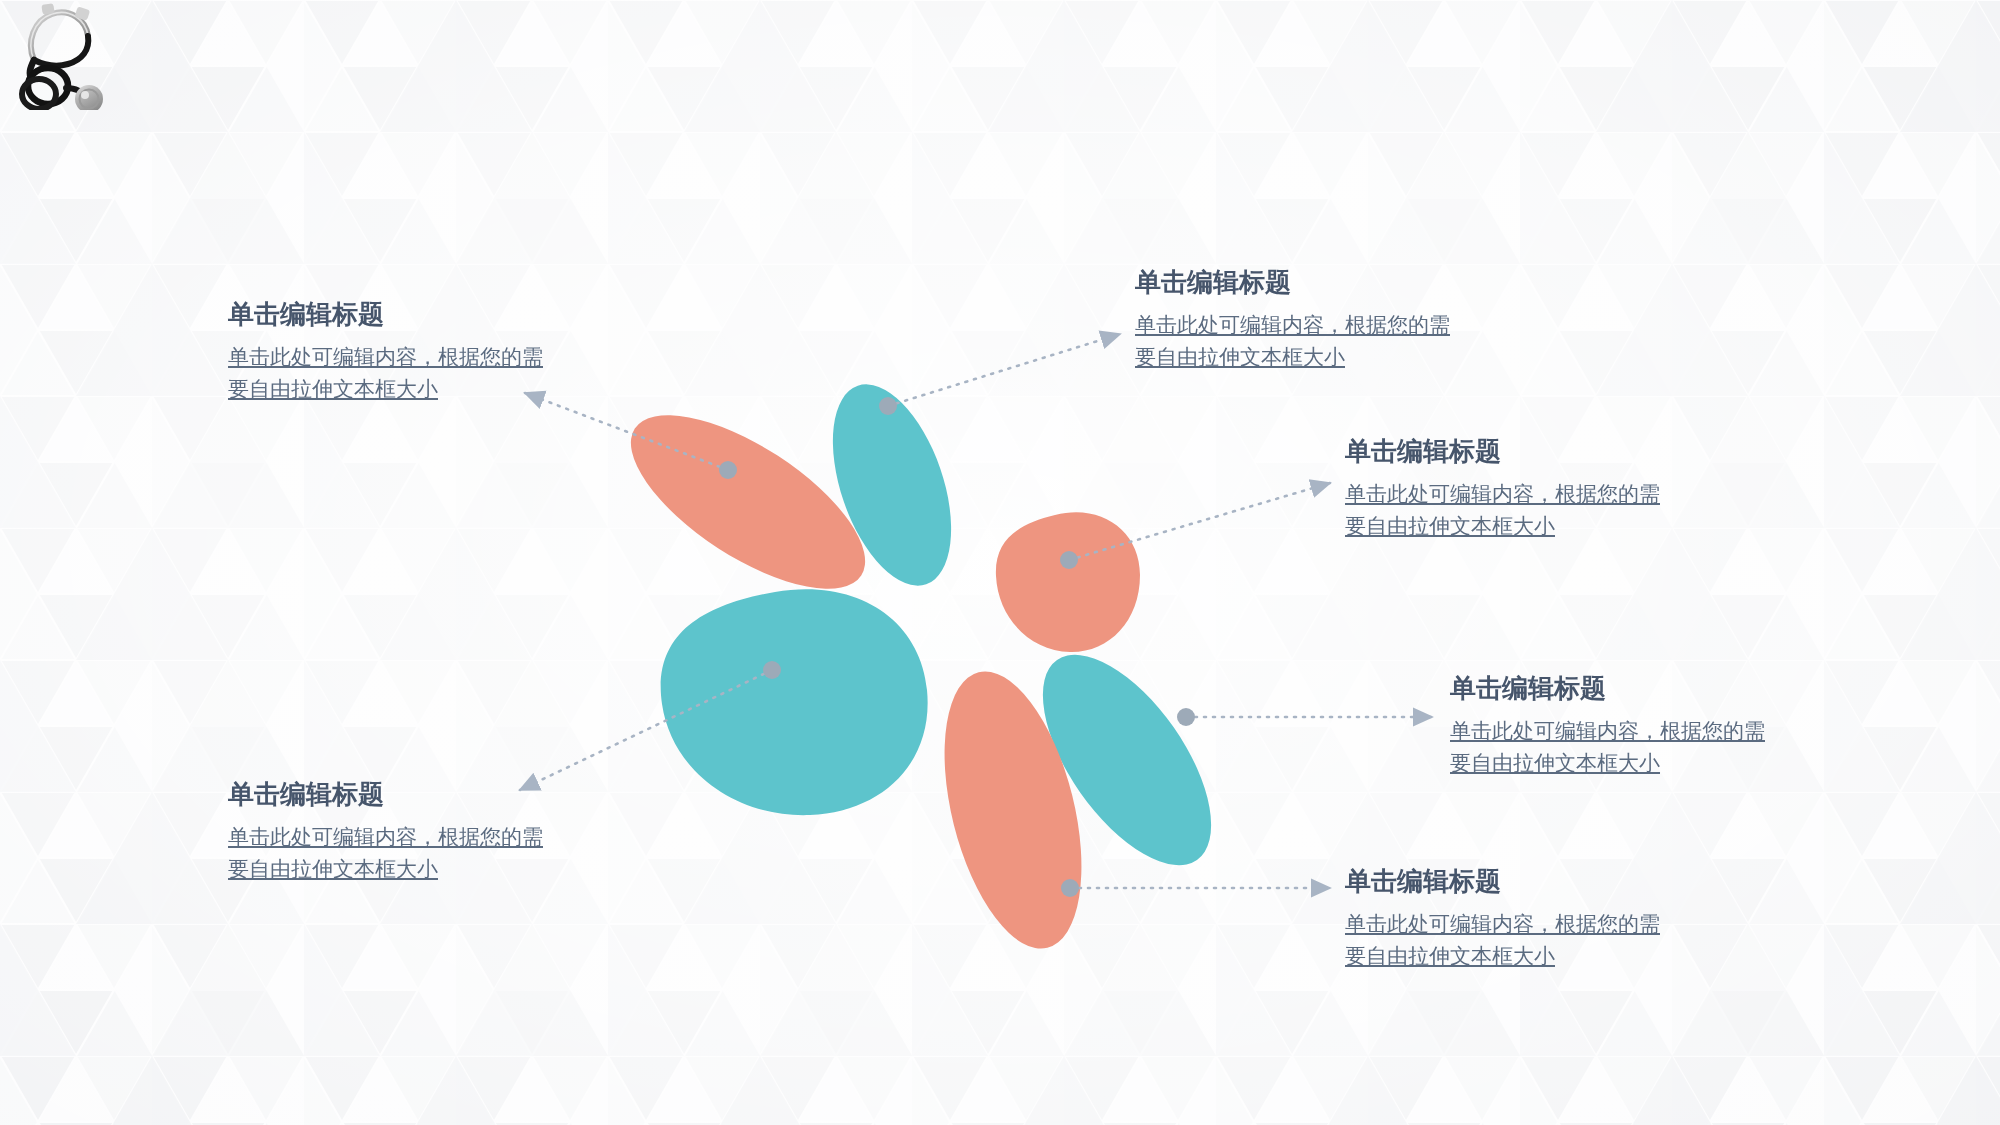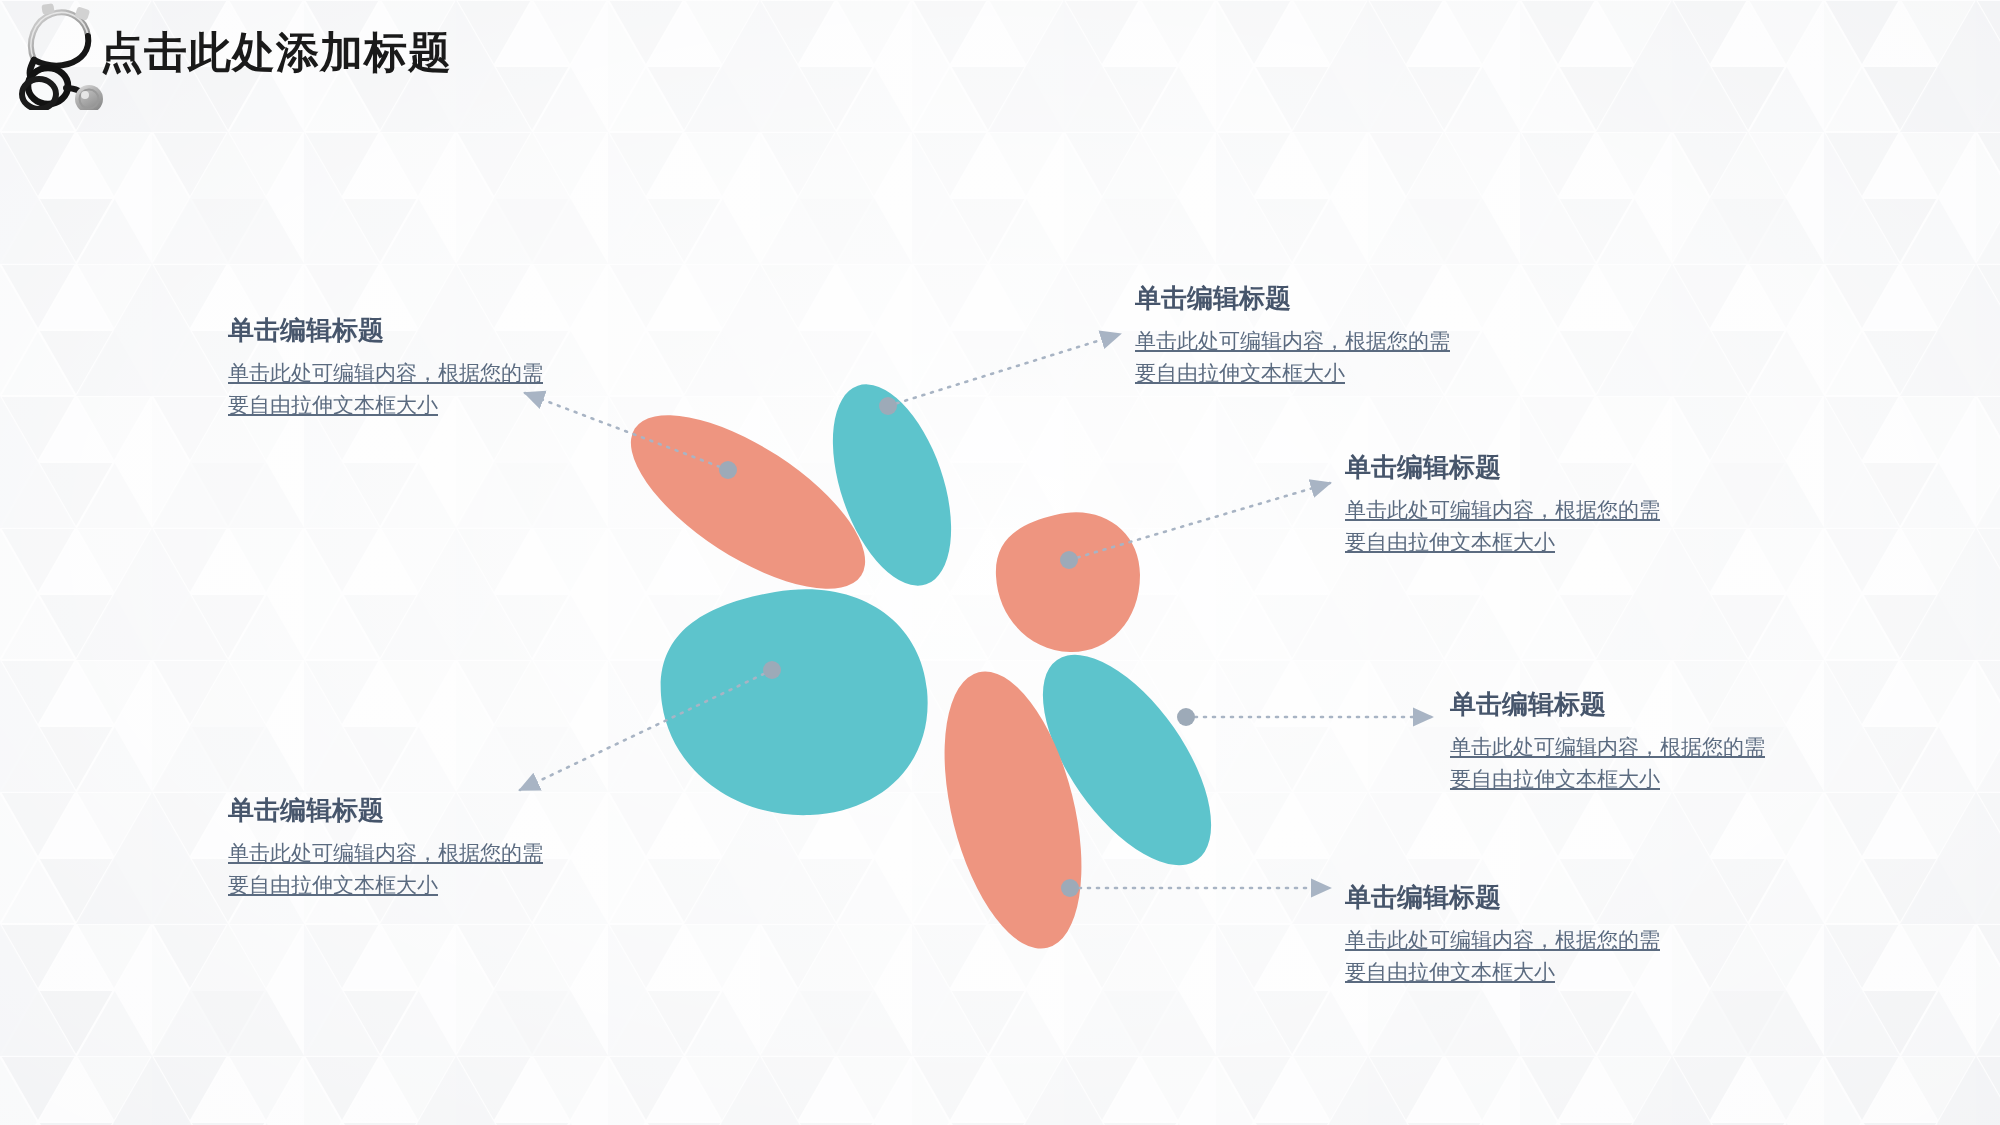--- a/index.html
+++ b/index.html
@@ -79,21 +79,20 @@
     inset: 0;
     z-index: 6;
     pointer-events: none;
   }
 
   
   .callout {
     position: absolute;
     z-index: 8;
     width: 420px;
-    margin-top: 16px;
   }
 
   .callout-heading {
     font-size: 26px;
     font-weight: bold;
     color: #46556b;
     line-height: 1.3;
     margin-bottom: 9px;
     white-space: nowrap;
   }
@@ -174,21 +173,20 @@
       <path d="M76 34 C78 48, 70 58, 56 62 C42 66, 30 62, 22 58" fill="none" stroke="#161616" stroke-width="6" stroke-linecap="round"></path>
       <ellipse cx="36" cy="84" rx="20" ry="18" fill="none" stroke="#121212" stroke-width="6.5"></ellipse>
       <ellipse cx="27" cy="92" rx="17" ry="15" fill="none" stroke="#1b1b1b" stroke-width="6"></ellipse>
       <path d="M54 86 C64 86, 70 90, 72 95" fill="none" stroke="#161616" stroke-width="6" stroke-linecap="round"></path>
 
       <circle cx="77" cy="97" r="14" fill="url(#chest-metal)"></circle>
       <circle cx="77" cy="97" r="9.5" fill="none" stroke="#9a9a9a" stroke-width="2"></circle>
       <circle cx="73" cy="93" r="4" fill="#efefef" opacity="0.85"></circle>
     </svg>
 
-    <div id="page-title">点击此处添加标题</div>
   </div>
 
   <svg id="petal-cluster" viewBox="0 0 720 600">
 
     <ellipse cx="148" cy="142" rx="135" ry="55" transform="rotate(33 148 142)" fill="#ee9580"></ellipse>
 
     <ellipse cx="292" cy="125" rx="105" ry="51" transform="rotate(71 292 125)" fill="#5dc4cc"></ellipse>
 
     <path d="M455 155 C500 143, 540 170, 540 215 C540 262, 508 293, 470 292
              C430 291, 398 258, 396 216 C394 180, 418 164, 455 155 Z" fill="#ee9580"></path>

